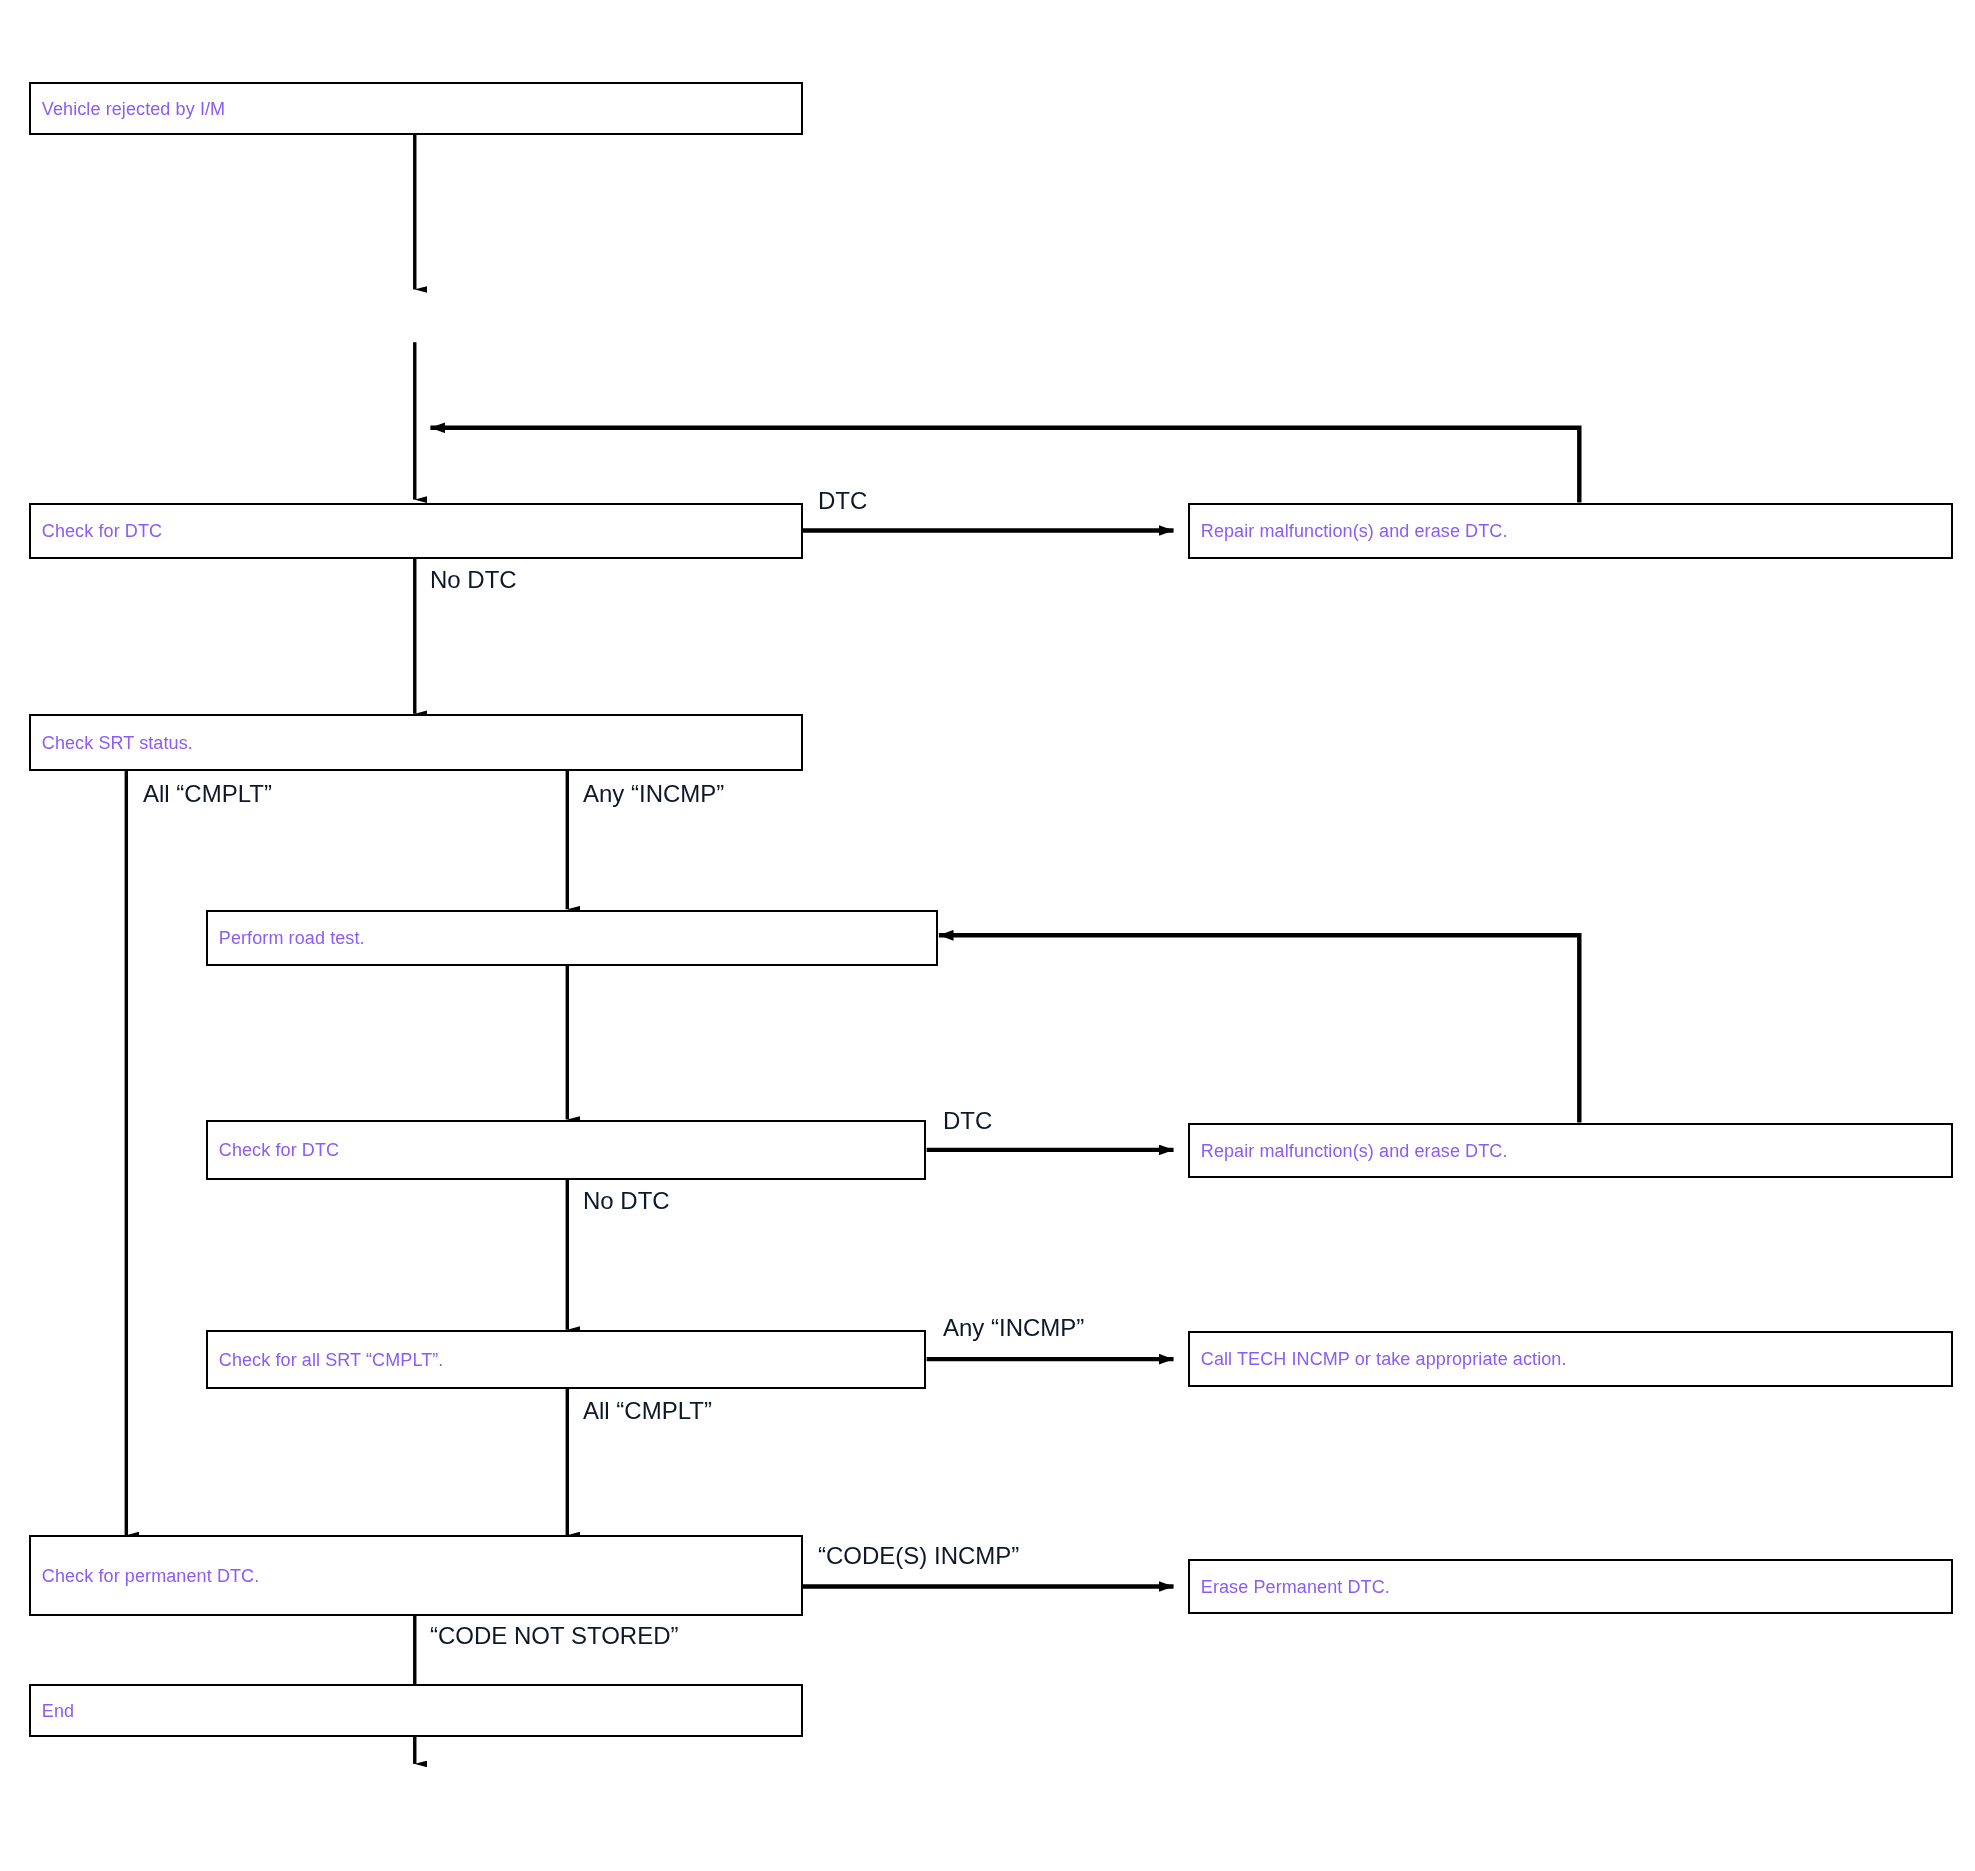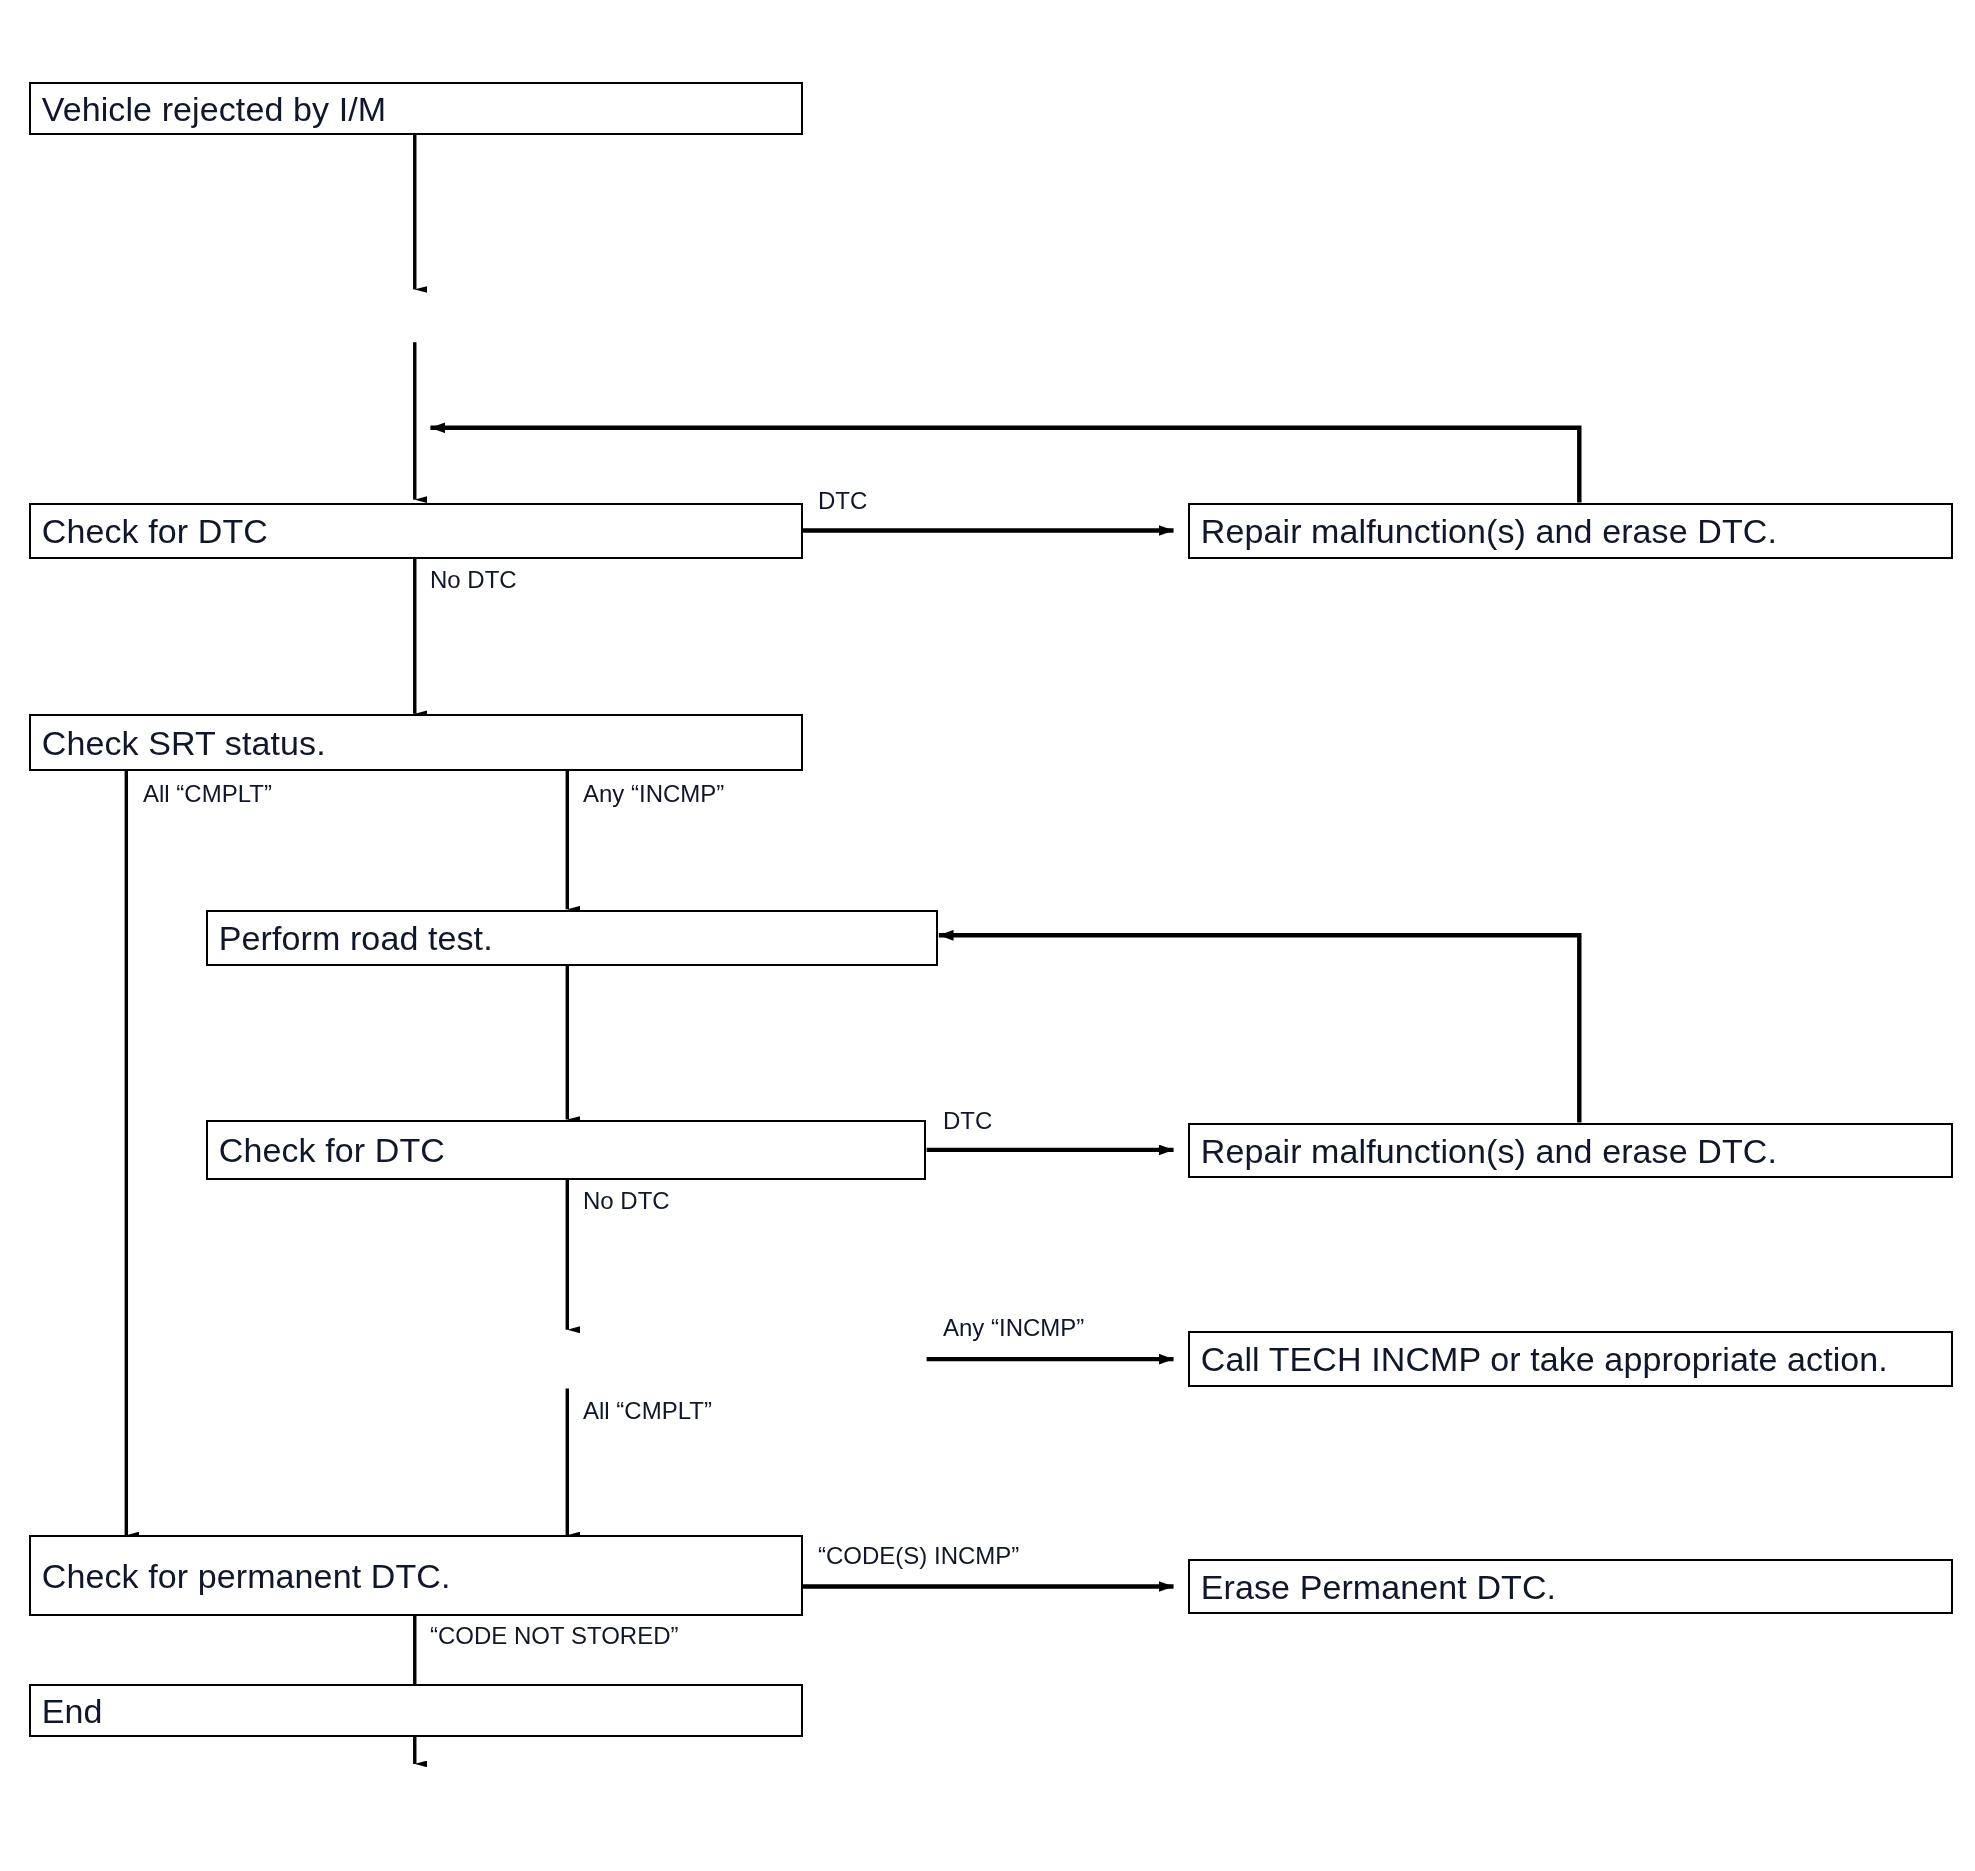--- a/index.html
+++ b/index.html
@@ -28,22 +28,22 @@
     position: absolute;
     box-sizing: border-box;
     border: 2.4px solid #000000;
     background: #ffffff;
     display: flex;
     align-items: center;
     z-index: 3;
   }
   .node-label {
     font-family: "Liberation Sans", sans-serif;
-    font-size: 34px;
-    color: #0f172a;
+    font-size: 18px;
+    color: #8b5cf6;
     line-height: 1;
     white-space: nowrap;
     padding-left: 10.8px;
     letter-spacing: 0.1px;
   }
   .edge-label {
     position: absolute;
     font-family: "Liberation Sans", sans-serif;
     font-size: 24px;
     color: #0f172a;
@@ -126,20 +126,23 @@
   </div>
 
   <div class="node-box" style="left:206px; top:1120px; width:720px; height:60px;">
     <span class="node-label">Check for DTC</span>
   </div>
 
   <div class="node-box" style="left:1188px; top:1123px; width:765px; height:55px;">
     <span class="node-label">Repair malfunction(s) and erase DTC.</span>
   </div>
 
+  <div class="node-box" style="left:206px; top:1330px; width:720px; height:59px;">
+    <span class="node-label">Check for all SRT “CMPLT”.</span>
+  </div>
 
   <div class="node-box" style="left:1188px; top:1331px; width:765px; height:56px;">
     <span class="node-label">Call TECH INCMP or take appropriate action.</span>
   </div>
 
   <div class="node-box" style="left:29px; top:1535px; width:774px; height:81px;">
     <span class="node-label">Check for permanent DTC.</span>
   </div>
 
   <div class="node-box" style="left:1188px; top:1559px; width:765px; height:55px;">

